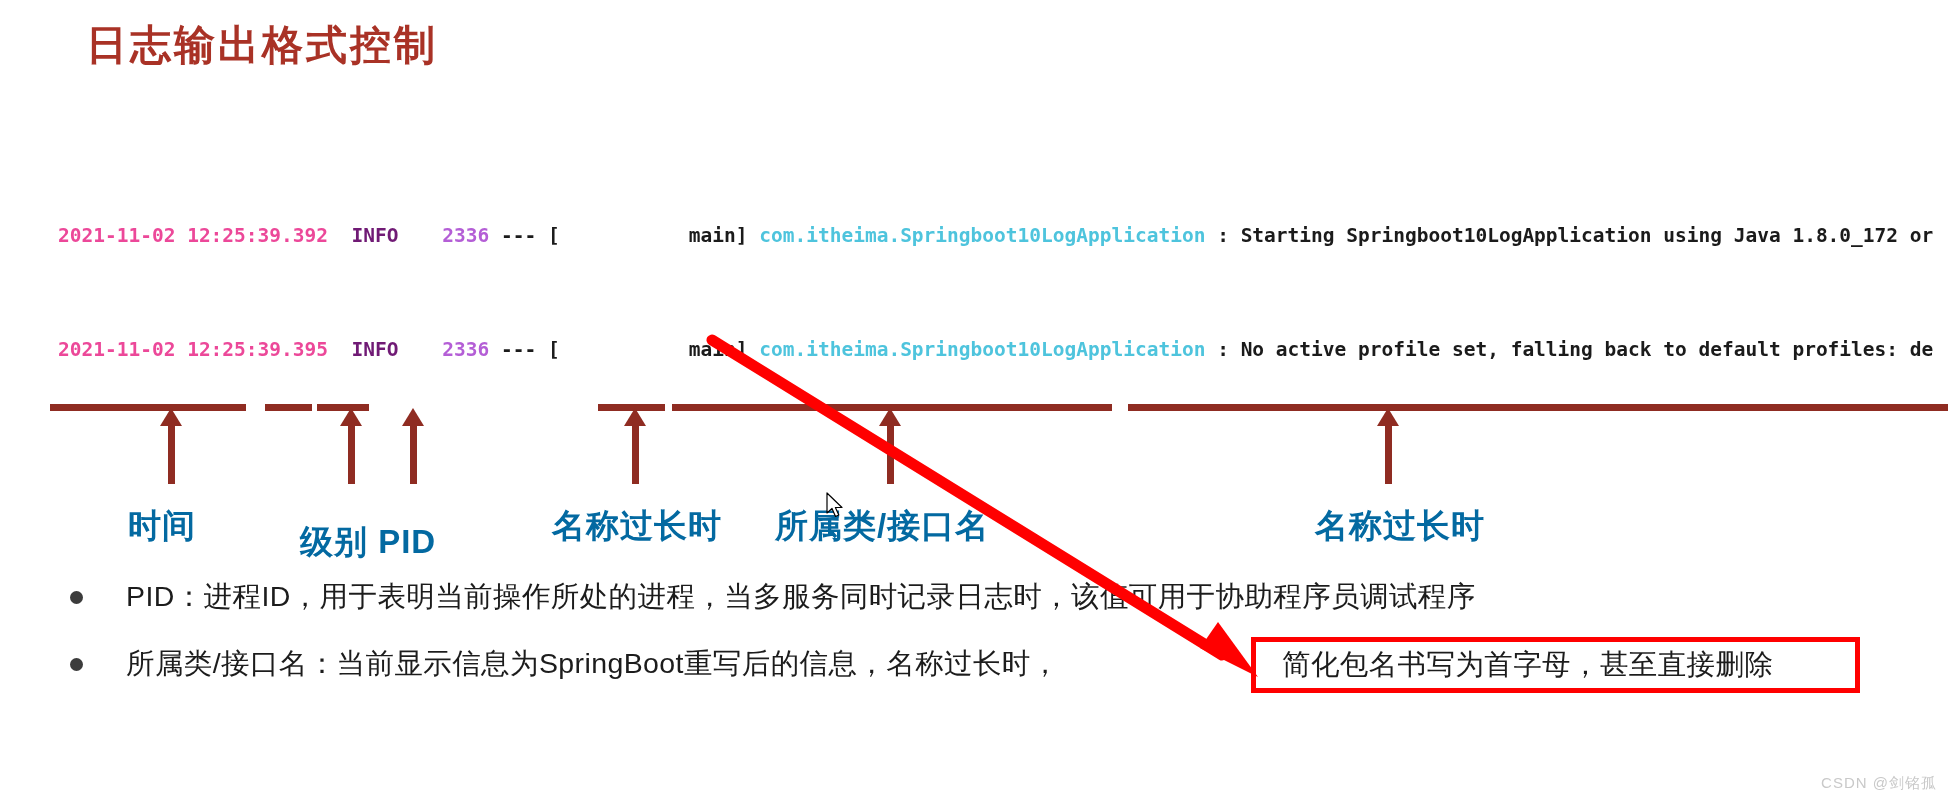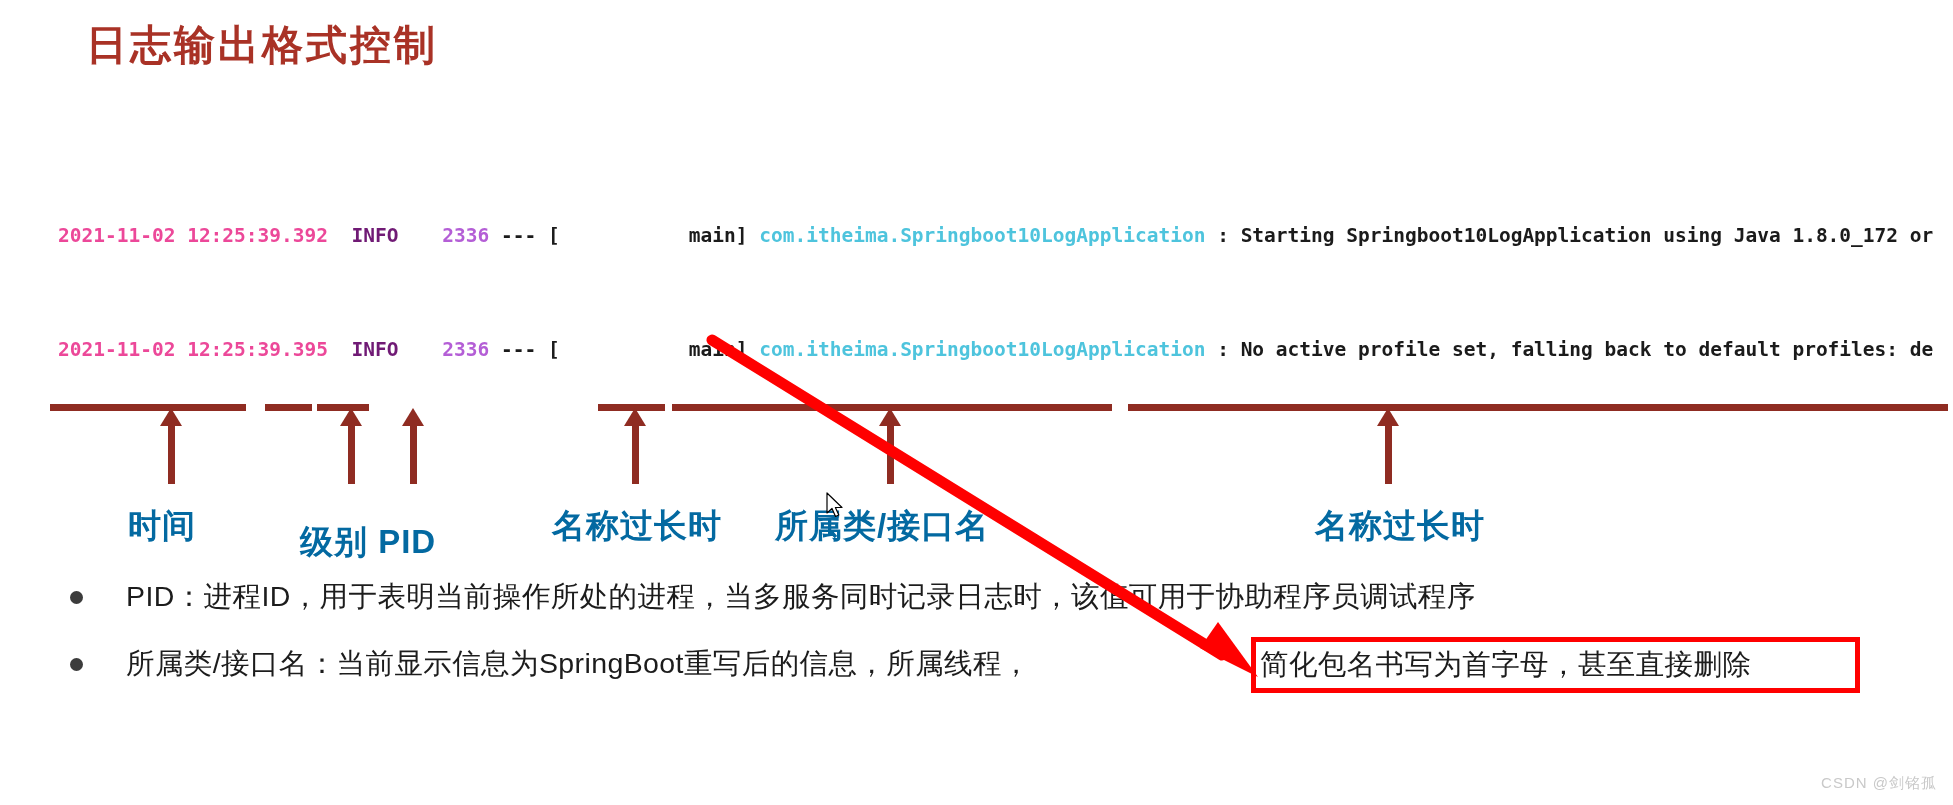--- a/index.html
+++ b/index.html
@@ -120,21 +120,21 @@
     height: 56px;
     border: 5px solid #ff0000;
     background: #ffffff;
     display: flex;
     align-items: center;
     box-sizing: border-box;
   }
   #callout-text {
     font-size: 28.5px;
     color: #1c1c1c;
-    padding-left: 4px;
+    padding-left: 26px;
     white-space: nowrap;
     letter-spacing: 0.4px;
   }
 
   
   #red-arrow-svg {
     position: absolute;
     left: 0;
     top: 0;
     width: 1953px;
@@ -209,21 +209,21 @@
 <div class="anno-label" style="left:775px;  top:504px;">所属类/接口名</div>
 <div class="anno-label" style="left:1315px; top:504px;">名称过长时</div>
 
 <div class="bullet-row" style="top:578px;">
   <span class="bullet-dot"></span>
   <span class="bullet-text">PID：进程ID，用于表明当前操作所处的进程，当多服务同时记录日志时，该值可用于协助程序员调试程序</span>
 </div>
 
 <div class="bullet-row" style="top:645px;">
   <span class="bullet-dot"></span>
-  <span class="bullet-text">所属类/接口名：当前显示信息为SpringBoot重写后的信息，所属线程，</span>
+  <span class="bullet-text">所属类/接口名：当前显示信息为SpringBoot重写后的信息，名称过长时，</span>
 </div>
 
 <div id="callout-box">
   <span id="callout-text">简化包名书写为首字母，甚至直接删除</span>
 </div>
 
 <svg id="red-arrow-svg" viewBox="0 0 1953 805">
   <line x1="712" y1="340" x2="1222" y2="655" stroke="#ff0000" stroke-width="11" stroke-linecap="round"></line>
   <polygon points="1258,677 1200,648 1218,622" fill="#ff0000"></polygon>
 </svg>

